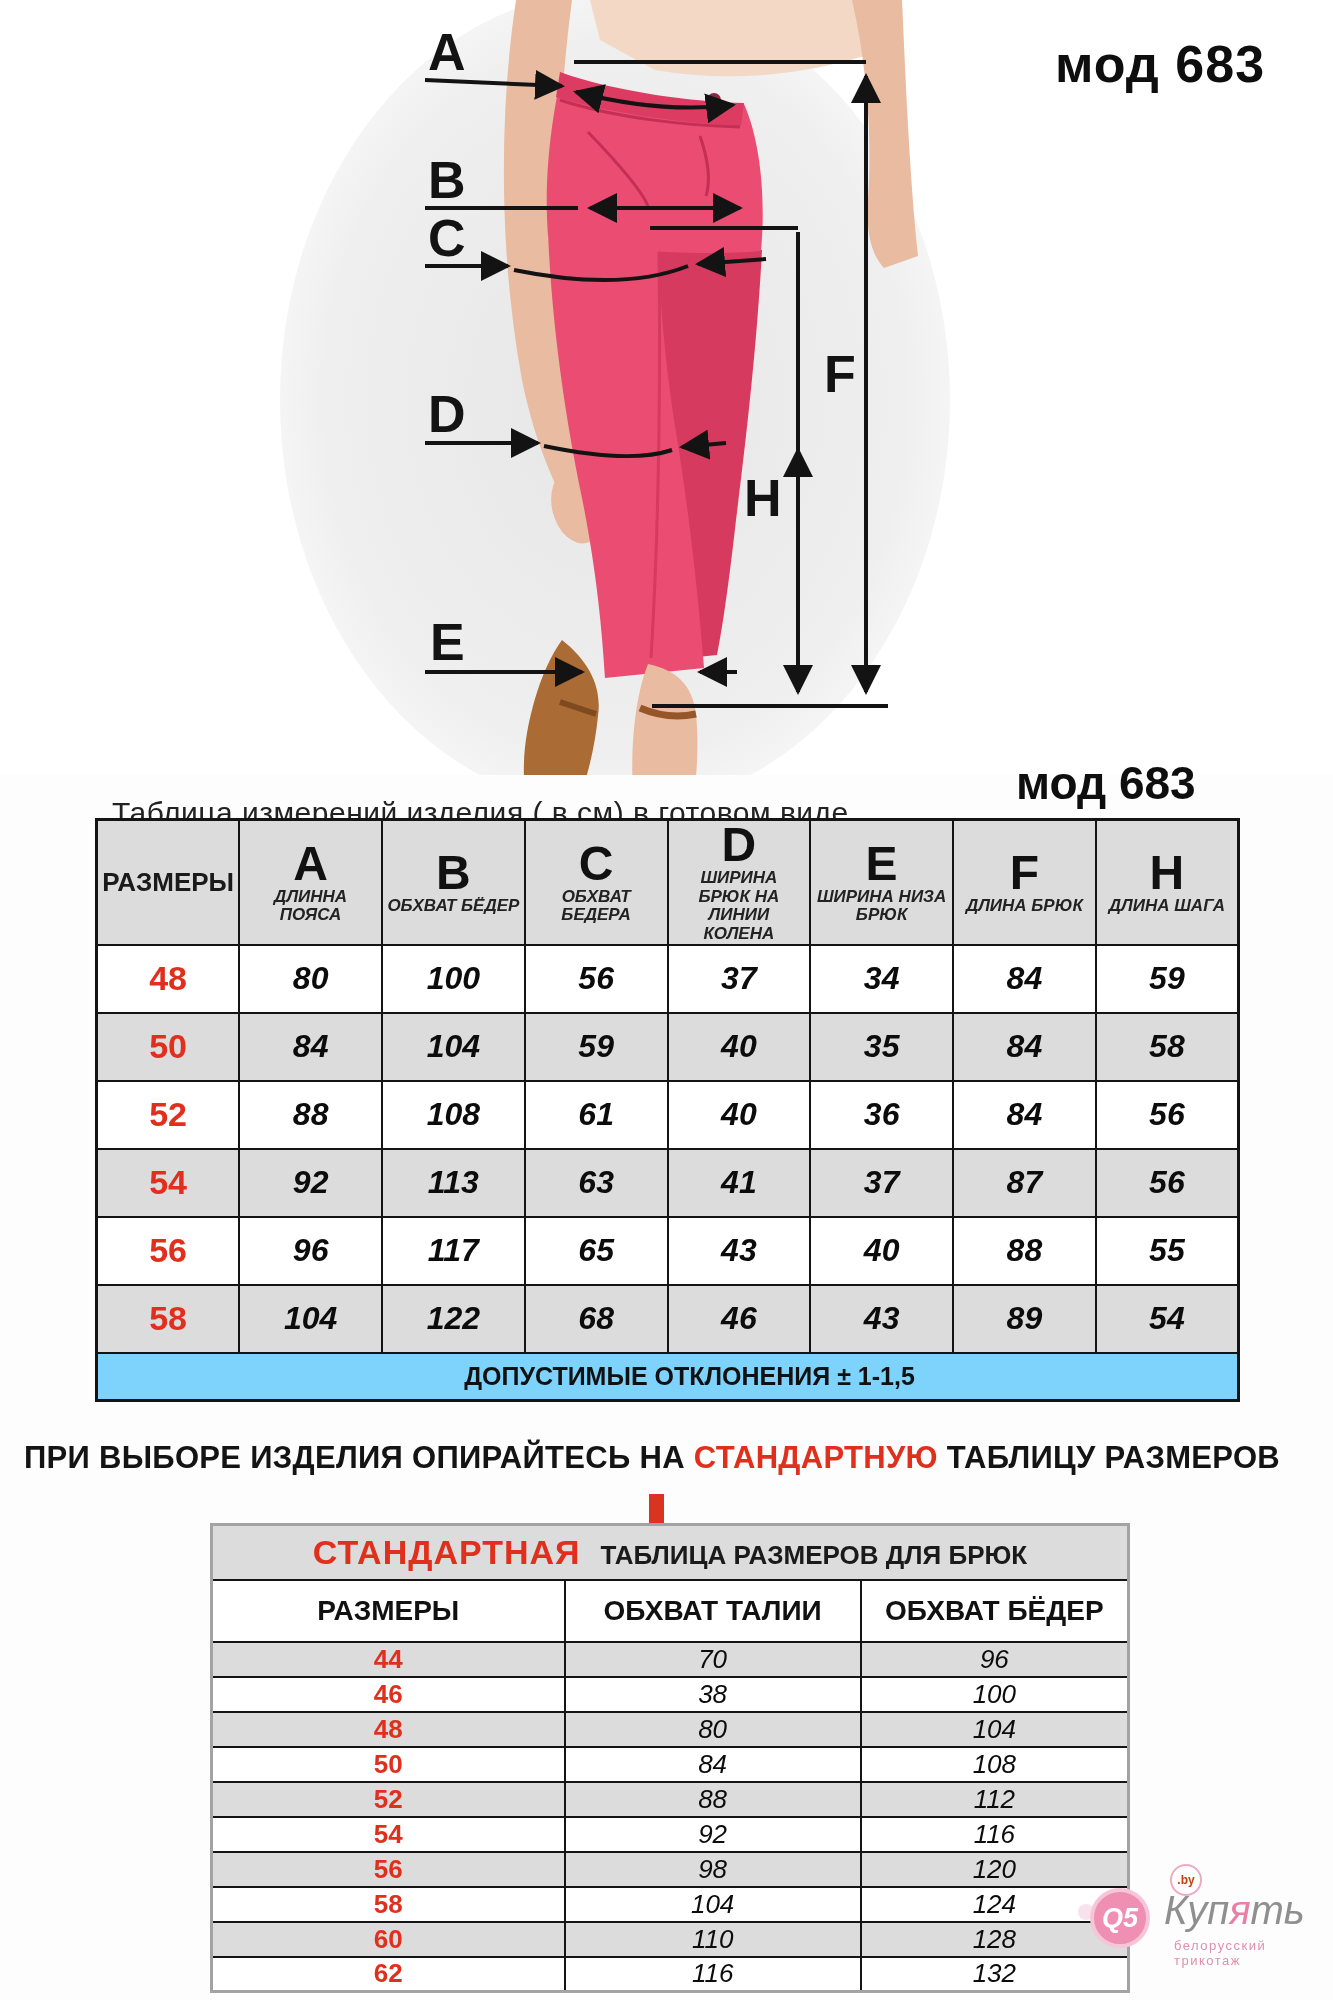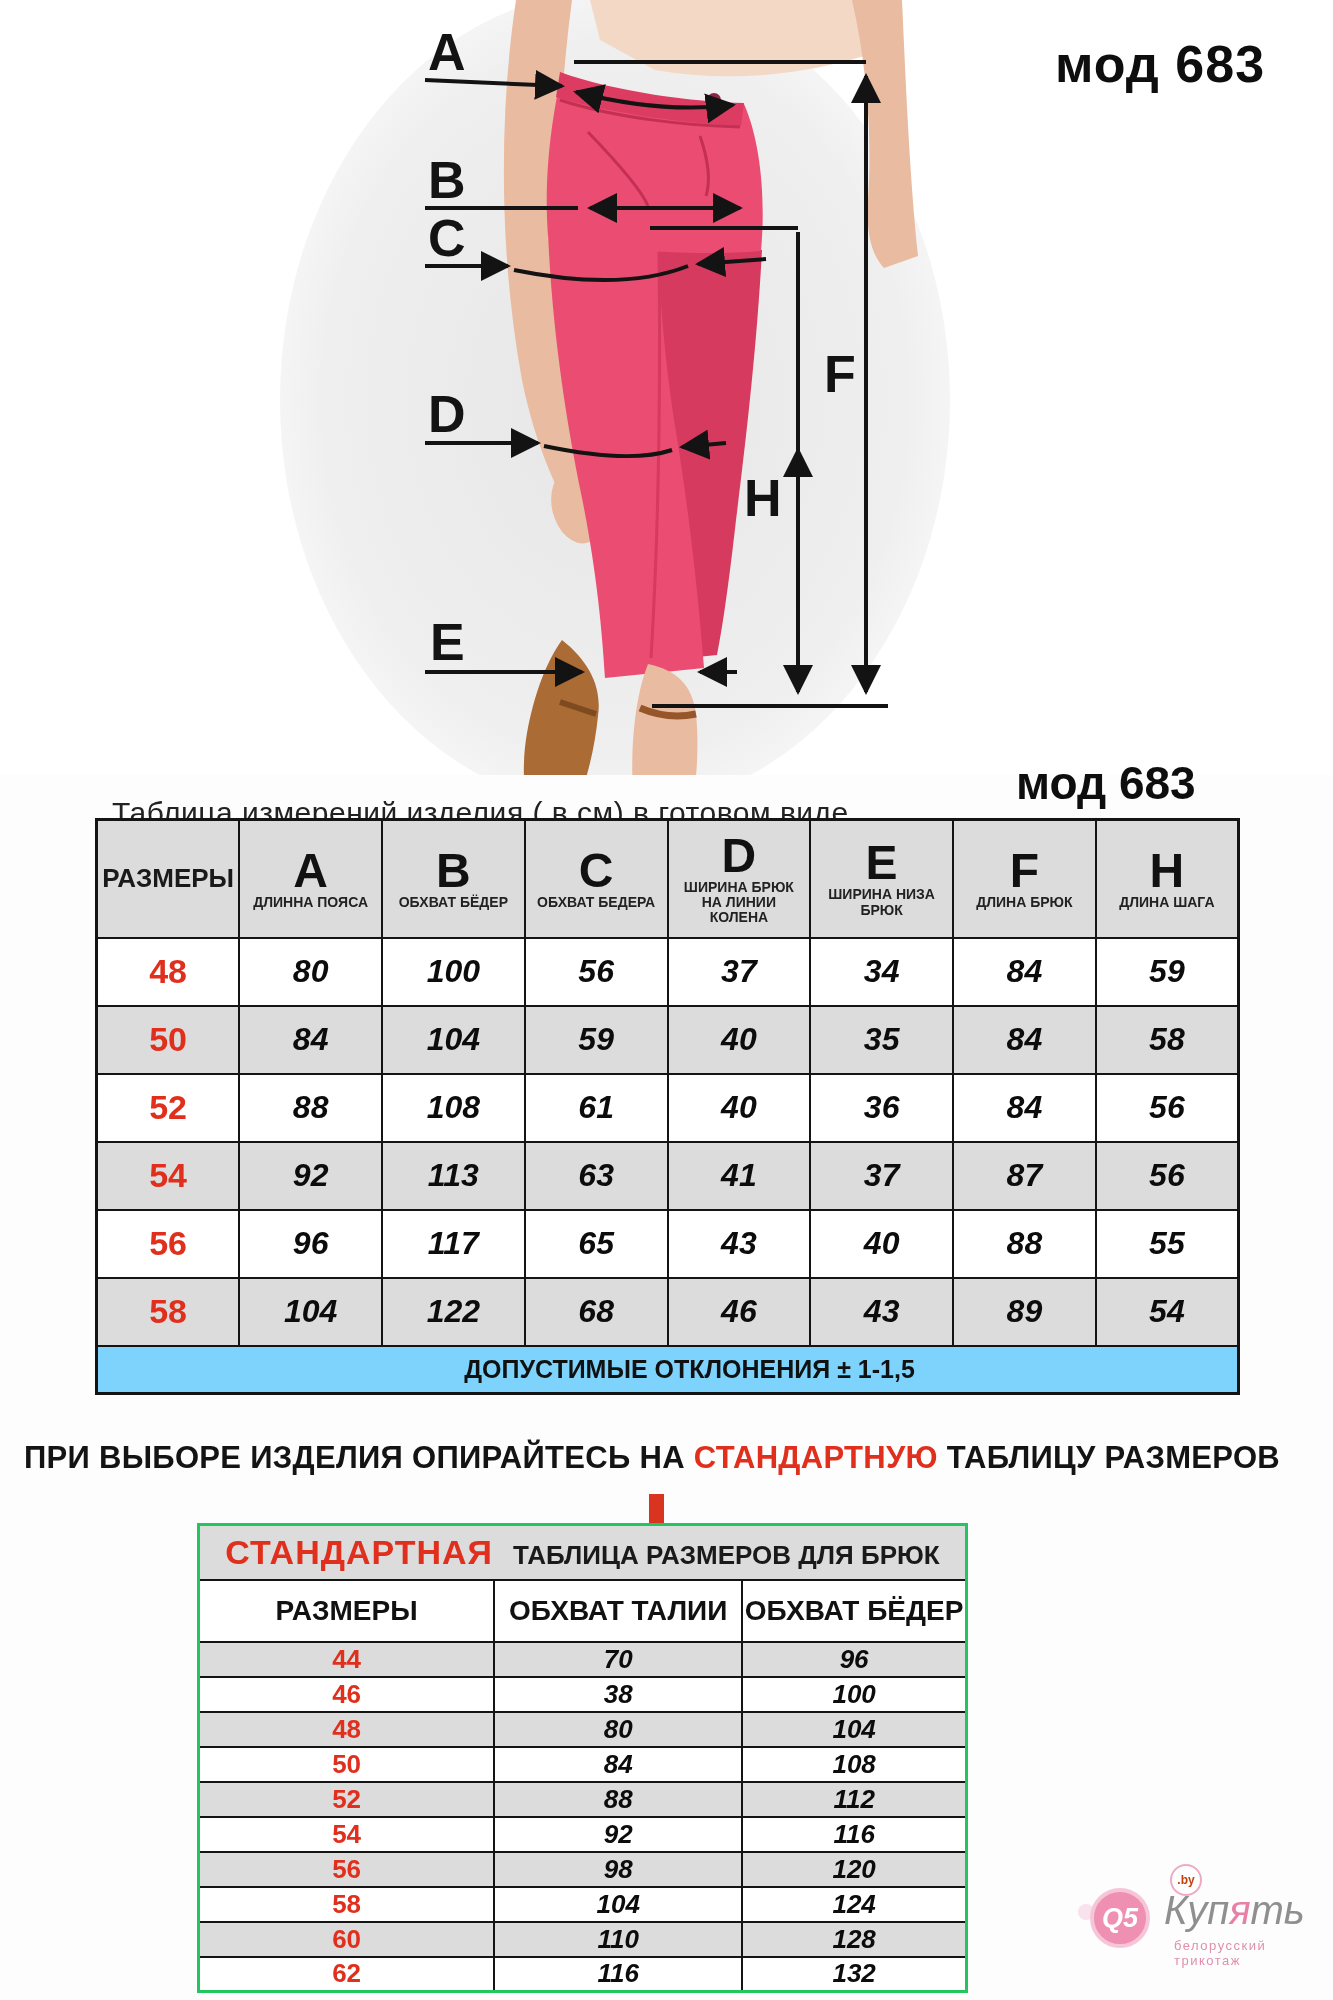--- a/index.html
+++ b/index.html
@@ -15,48 +15,48 @@
   .t1-caption { position:absolute; left:112px; top:796px; font-size:30px; color:#222; letter-spacing:0.5px; }
   .mod-t1 { position:absolute; left:1016px; top:756px; font-size:46px; font-weight:bold; color:#0e0e0e; }
 
   
   table { border-collapse:collapse; position:absolute; table-layout:fixed; }
   .t1 { left:95px; top:818px; width:1145px; border:3px solid #141414; }
   .t1 th, .t1 td { border:2px solid #141414; text-align:center; vertical-align:middle; padding:0 4px; }
   .t1 thead tr { height:118px; background:#dcdcdc; }
   .t1 .size-h { font-size:26px; font-weight:bold; color:#1a1a1a; }
   .t1 .letter { font-size:48px; font-weight:bold; line-height:1.0; color:#111; }
-  .t1 .desc { font-size:14px; font-weight:bold; line-height:1.1; color:#222; }
+  .t1 .desc { font-size:17px; font-weight:bold; line-height:1.1; color:#222;font-style:italic; }
   .t1 tbody tr { height:68px; background:#ffffff; }
   .t1 tbody tr:nth-child(even) { background:#dcdcdc; }
   .t1 td.size { color:#e0301d; font-weight:bold; font-size:34px; }
   .t1 td.val { font-weight:bold; font-style:italic; font-size:32px; color:#0c0c0c; }
   .t1 tfoot td { height:48px; background:#7dd3fc; font-weight:bold; font-size:25px; color:#111;padding-left:48px; }
 
   
   .advice { position:absolute; left:20px; top:1440px; width:1260px; text-align:right;
             font-size:31px; font-weight:bold; color:#141414; letter-spacing:0.3px; }
   .advice .hl { color:#e0301d; }
   .arrow-down { position:absolute; left:634px; top:1494px; width:44px; }
   .arrow-down .shaft { width:15px; height:34px; background:#d9341f; margin:0 auto; }
   .arrow-down .head { width:0; height:0; border-left:22px solid transparent;
                       border-right:22px solid transparent; border-top:27px solid #d9341f; }
 
   
-  .t2 { left:197px; top:1523px; width:771px; border:3px solid #22c55e; }
+  .t2 { left:210px; top:1523px; width:920px; border:3px solid #a3a3a3; }
   .t2 th, .t2 td { border:2px solid #141414; text-align:center; vertical-align:middle; }
   .t2 .title-cell { background:#dcdcdc; height:55px; }
   .t2 .title-hl { color:#e0301d; font-size:34px; font-weight:bold; letter-spacing:1px; margin-right:20px; }
   .t2 .title-rest { color:#1a1a1a; font-size:26px; font-weight:bold; }
   .t2 thead tr.cols { height:62px; background:#ffffff; }
   .t2 thead tr.cols th { font-size:28px; font-weight:bold; color:#111; }
   .t2 tbody tr { height:35px; background:#ffffff;padding-left:28px; }
   .t2 tbody tr:nth-child(odd) { background:#dcdcdc; }
   .t2 td.size { color:#e0301d; font-weight:bold; font-size:26px; }
-  .t2 td.val { font-weight:bold; font-style:italic; font-size:26px; color:#0c0c0c; }
+  .t2 td.val { font-weight:normal; font-style:italic; font-size:26px; color:#0c0c0c; }
   .t2 .c1 { width:38.5%; } .t2 .c2 { width:32.3%; } .t2 .c3 { width:29.2%; }
 
   
   .logo { position:absolute; left:1078px; top:1858px; width:252px; height:130px; }
   .logo .bubble-deco { position:absolute; left:0; top:46px; width:16px; height:16px;
                        border-radius:50%; background:#f6dbe6; opacity:.8; }
   .logo .q5 { position:absolute; left:12px; top:30px; width:60px; height:60px; border-radius:50%;
               background:#ef8fb2; border:4px solid #f6c6d8; color:#fff; font-style:italic;
               font-weight:bold; font-size:27px; display:flex; align-items:center; justify-content:center; }
   .logo .by { position:absolute; left:52px; top:6px; width:32px; height:32px; border-radius:50%;

